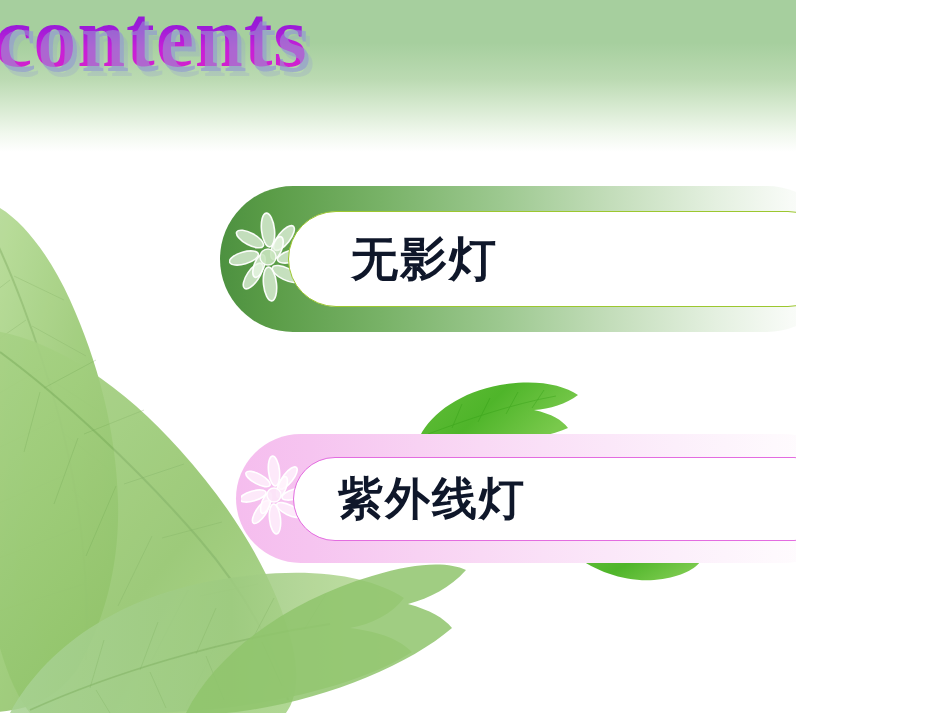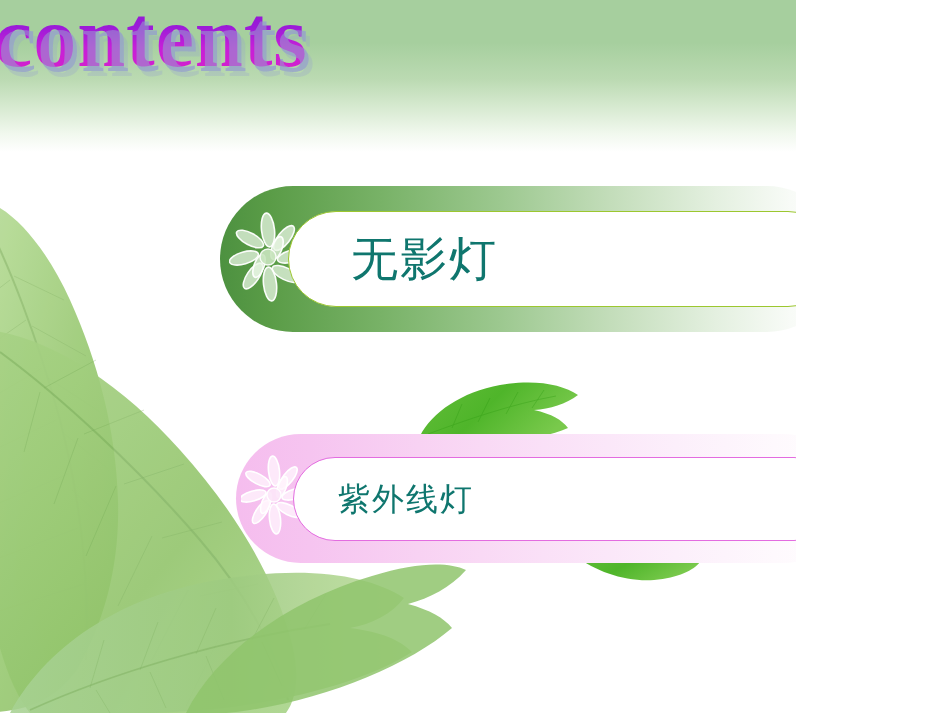--- a/index.html
+++ b/index.html
@@ -107,26 +107,27 @@
     left: 293px;
     top: 457px;
     width: 543px;
     height: 84px;
     border: 1.6px solid #e36ce0;
   }
 
   .pill-label {
     font-family: "Liberation Serif", "DejaVu Serif", serif;
     font-size: 47px;
-    color: #0f766e;
+    color: #0f172a;
     letter-spacing: 2px;
     padding-left: 62px;
     line-height: 1;
-  }
-  .pill-label-pink { font-size: 32px; padding-left: 44px; }
+    font-weight: bold;
+  }
+  .pill-label-pink { font-size: 45px; padding-left: 44px; }
 
   
   .flower {
     position: absolute;
   }
   .flower-green { left: 229px; top: 212px; width: 78px; height: 90px; }
   .flower-pink  { left: 241px; top: 455px; width: 66px; height: 80px; }
 
   
   .leaf-small { position: absolute; left: 818px; top: 595px; width: 96px; height: 60px; }

